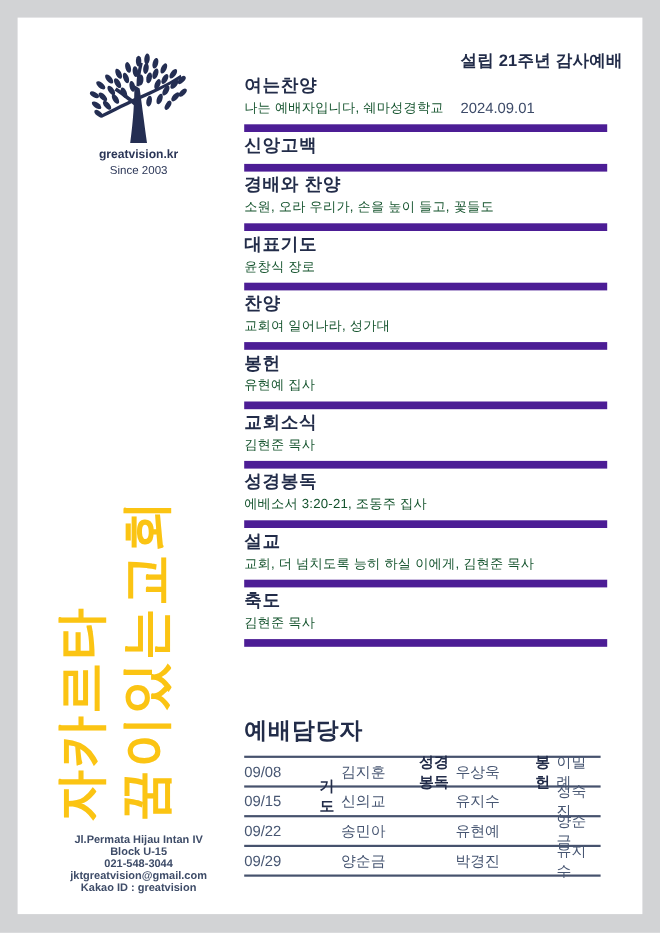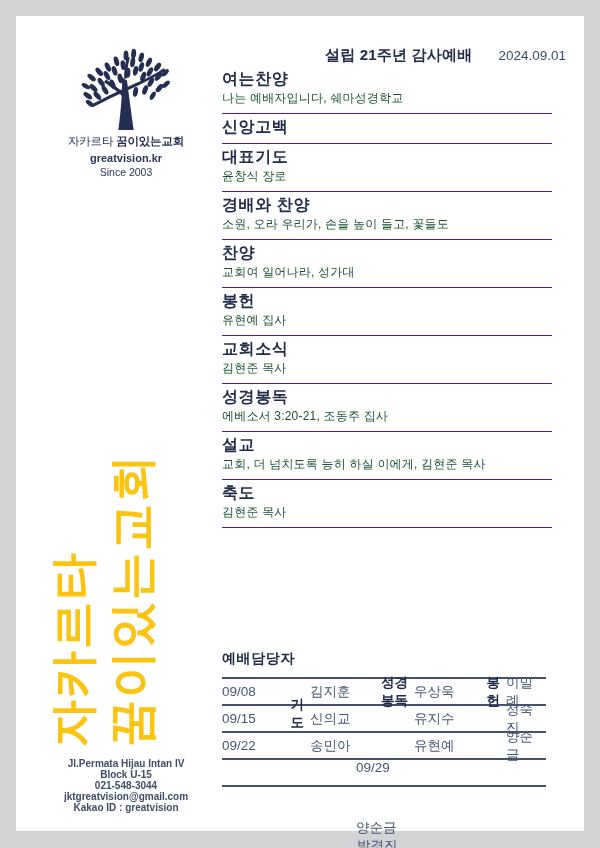--- a/index.html
+++ b/index.html
@@ -16,48 +16,48 @@
 
   
   .logo-block{position:absolute;left:24px;top:30px;width:172px;text-align:center;color:#242e52;}
   .logo-block svg{display:block;margin:0 auto;}
   .logo-name{font-size:11.5px;letter-spacing:-0.2px;margin-top:2px;color:#242e52;}
   .logo-name .b{font-weight:700;}
   .logo-site{font-size:11px;font-weight:600;margin-top:3px;color:#2b3657;}
   .logo-since{font-size:10.5px;margin-top:2px;color:#2b3657;}
 
   
-  .title-row{position:absolute;top:30px;right:18px;display:flex;align-items:baseline;gap:26px;}
+  .title-row{position:absolute;top:30px;right:18px;display:flex;align-items:baseline;gap:26px;flex-direction:column;}
   .event-title{font-size:15px;font-weight:700;color:#222c49;letter-spacing:0.2px;}
   .event-date{font-size:13.5px;color:#3c4a68;}
 
   
   .program{position:absolute;left:206px;top:50px;width:330px;}
-  .item{border-bottom:1px solid #4c1d95;padding:3px 0 6px;}
+  .item{border-bottom:7px solid #4c1d95;padding:3px 0 6px;}
   .item h2{margin:0;font-size:16px;line-height:20px;font-weight:700;color:#222c49;letter-spacing:0.6px;}
   .item p{margin:1px 0 0;font-size:12px;line-height:17px;color:#14532d;letter-spacing:0.2px;}
 
   
   .brand-vertical{
     position:absolute;left:27px;top:731px;
     transform:rotate(-90deg);transform-origin:0 0;
     white-space:nowrap;color:#fbc413;font-weight:800;
     font-size:47px;line-height:59px;letter-spacing:2px;
   }
 
   
   .contact{position:absolute;left:24px;top:742px;width:172px;text-align:center;
     font-size:10px;line-height:11px;font-weight:600;color:#3e4c68;}
 
   
   .roster{position:absolute;left:206px;top:634px;width:324px;}
-  .roster h2{margin:0 0 9px;font-size:14px;font-weight:700;color:#222c49;letter-spacing:0.6px;}
+  .roster h2{margin:0 0 9px;font-size:21px;font-weight:700;color:#222c49;letter-spacing:0.6px;}
   .tr{display:flex;align-items:center;height:25px;border-top:2px solid #46526d;
       font-size:13.5px;color:#475672;}
-  .tr.last{border-bottom:2px solid #46526d;flex-direction:column;}
+  .tr.last{border-bottom:2px solid #46526d;}
   .td{display:block;}
   .c-date{width:56px;}
   .c-l1{width:26px;text-align:right;font-weight:700;color:#222c49;margin-top:44px;}
   .c-n1{width:62px;padding-left:6px;}
   .c-l2{width:36px;text-align:right;font-weight:700;color:#222c49;}
   .c-n2{width:60px;padding-left:6px;}
   .c-l3{width:26px;text-align:right;font-weight:700;color:#222c49;}
   .c-n3{flex:1;padding-left:6px;}
 </style>
 </head>
@@ -102,48 +102,44 @@
         <ellipse cx="44" cy="34" rx="2.6" ry="5.2" transform="rotate(-12 44 34)"></ellipse>
         <ellipse cx="36" cy="40" rx="2.6" ry="5.2" transform="rotate(-22 36 40)"></ellipse>
         <ellipse cx="28" cy="46" rx="2.6" ry="5.2" transform="rotate(-32 28 46)"></ellipse>
         <ellipse cx="20" cy="52" rx="2.6" ry="5.2" transform="rotate(-42 20 52)"></ellipse>
         <ellipse cx="60" cy="48" rx="2.6" ry="5.2" transform="rotate(10 60 48)"></ellipse>
         <ellipse cx="70" cy="46" rx="2.6" ry="5.2" transform="rotate(20 70 46)"></ellipse>
         <ellipse cx="78" cy="52" rx="2.4" ry="4.8" transform="rotate(30 78 52)"></ellipse>
         <ellipse cx="12" cy="60" rx="2.4" ry="4.8" transform="rotate(-50 12 60)"></ellipse>
       </g>
     </svg>
-    <div class="logo-name">
-      <span>자카르타</span>
-      <span class="b">꿈이있는교회</span>
-    </div>
     <div class="logo-site">greatvision.kr</div>
     <div class="logo-since">Since 2003</div>
   </div>
 
   <div class="title-row">
     <span class="event-title">설립 21주년 감사예배</span>
     <span class="event-date">2024.09.01</span>
   </div>
 
   <main class="program">
     <section class="item">
       <h2>여는찬양</h2>
       <p>나는 예배자입니다, 쉐마성경학교</p>
     </section>
     <section class="item">
       <h2>신앙고백</h2>
     </section>
     <section class="item">
+      <h2>경배와 찬양</h2>
+      <p>소원, 오라 우리가, 손을 높이 들고, 꽃들도</p>
+    </section>
+    <section class="item">
       <h2>대표기도</h2>
       <p>윤창식 장로</p>
-    </section>
-    <section class="item">
-      <h2>경배와 찬양</h2>
-      <p>소원, 오라 우리가, 손을 높이 들고, 꽃들도</p>
     </section>
     <section class="item">
       <h2>찬양</h2>
       <p>교회여 일어나라, 성가대</p>
     </section>
     <section class="item">
       <h2>봉헌</h2>
       <p>유현예 집사</p>
     </section>
     <section class="item">

